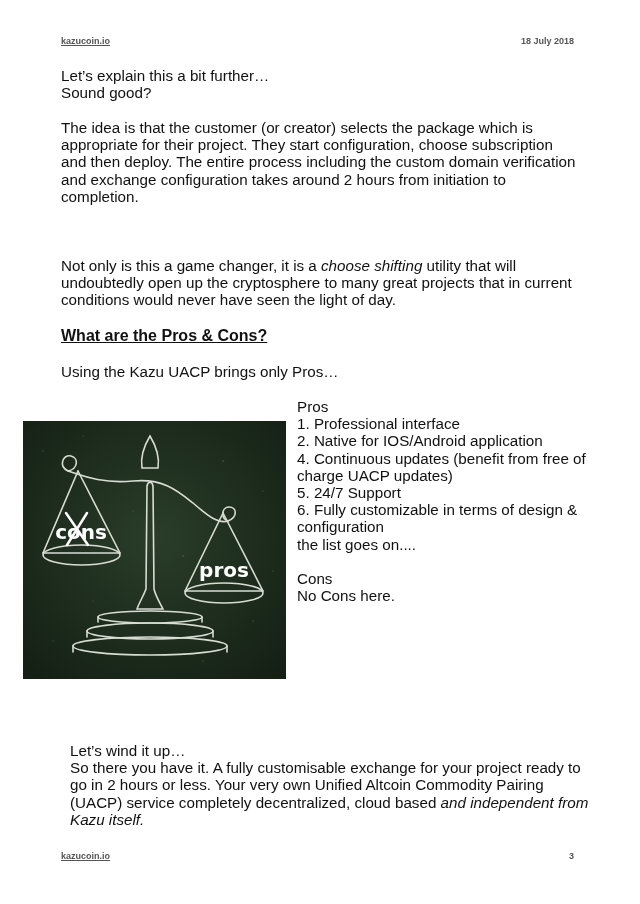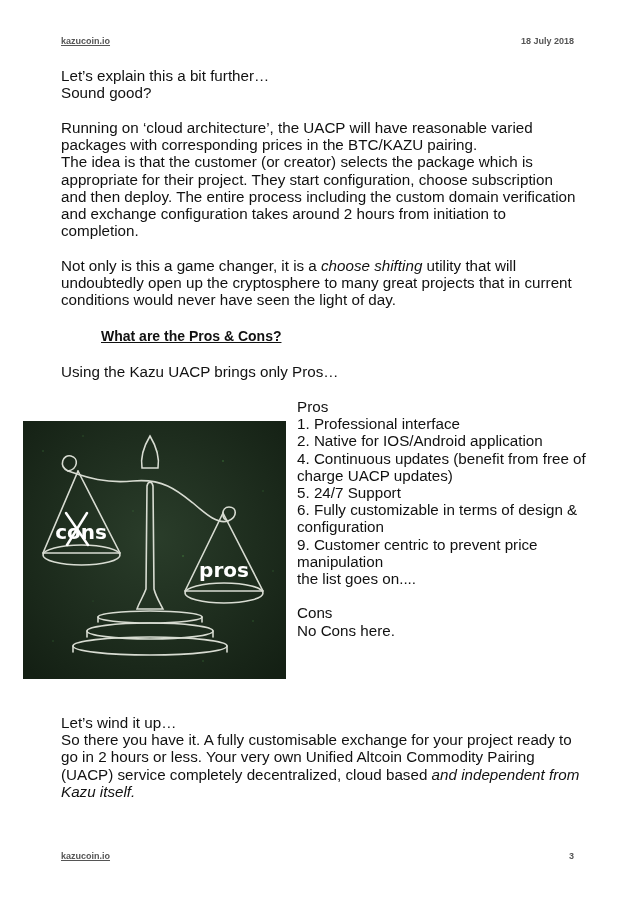--- a/index.html
+++ b/index.html
@@ -14,43 +14,42 @@
   .hdr-right { right: 66px; }
   .ftr-right { right: 66px; }
   .hdr { top: 36px; }
   .ftr { top: 851px; }
 
   .text { position: absolute; left: 61px; width: 520px; font-size: 15.2px; line-height: 17.2px; }
   .p { margin: 0; }
   .blk1 { top: 67px; }
   .blk2 { top: 119px; }
   .blk3 { top: 257px; }
-  .heading { position: absolute; left: 61px; top: 326px; font-size: 14px; font-weight: bold; text-decoration: underline; line-height: 20px; margin-left: 40px; }
+  .heading { position: absolute; left: 61px; top: 326px; font-size: 16px; font-weight: bold; text-decoration: underline; line-height: 20px; }
   .blk4 { top: 363px; }
   .side { position: absolute; left: 297px; top: 398px; width: 290px; font-size: 15.2px; line-height: 17.2px; }
-  .blk5 { top: 714px; }
+  .blk5 { top: 742px; margin-left: 9px; }
   .spacer { height: 17.2px; }
   em { font-style: italic; }
 
   .figure { position: absolute; left: 23px; top: 421px; width: 263px; height: 258px; background: #1d2c1d; overflow: hidden; }
   .figure svg { display: block; }
 </style>
 </head>
 <body>
 
 <div class="hdr hdr-left">kazucoin.io</div>
 <div class="hdr hdr-right">18 July 2018</div>
 
 <div class="text blk1">
   <p class="p">Let’s explain this a bit further…</p>
   <p class="p">Sound good?</p>
 </div>
 
 <div class="text blk2">
-  <p class="p">Running on ‘cloud architecture’, the UACP will have reasonable varied packages with corresponding prices in the BTC/KAZU pairing.</p>
   <p class="p">The idea is that the customer (or creator) selects the package which is appropriate for their project. They start configuration, choose subscription and then deploy. The entire process including the custom domain verification and exchange configuration takes around 2 hours from initiation to completion.</p>
 </div>
 
 <div class="text blk3">
   <p class="p"><span>Not only is this a game changer, it is a </span><em>choose shifting</em><span> utility that will undoubtedly open up the cryptosphere to many great projects that in current conditions would never have seen the light of day.</span></p>
 </div>
 
 <div class="heading">What are the Pros &amp; Cons?</div>
 
 <div class="text blk4">Using the Kazu UACP brings only Pros…</div>
@@ -119,21 +118,20 @@
   </svg>
 </div>
 
 <div class="side">
   <div>Pros</div>
   <div>1. Professional interface</div>
   <div>2. Native for IOS/Android application</div>
   <div>4. Continuous updates (benefit from free of charge UACP updates)</div>
   <div>5. 24/7 Support</div>
   <div>6. Fully customizable in terms of design &amp; configuration</div>
-  <div>9. Customer centric to prevent price manipulation</div>
   <div>the list goes on....</div>
   <div class="spacer"></div>
   <div>Cons</div>
   <div>No Cons here.</div>
 </div>
 
 <div class="text blk5">
   <p class="p">Let’s wind it up…</p>
   <p class="p"><span>So there you have it. A fully customisable exchange for your project ready to go in 2 hours or less. Your very own Unified Altcoin Commodity Pairing (UACP) service completely decentralized, cloud based </span><em>and independent from Kazu itself.</em></p>
 </div>

